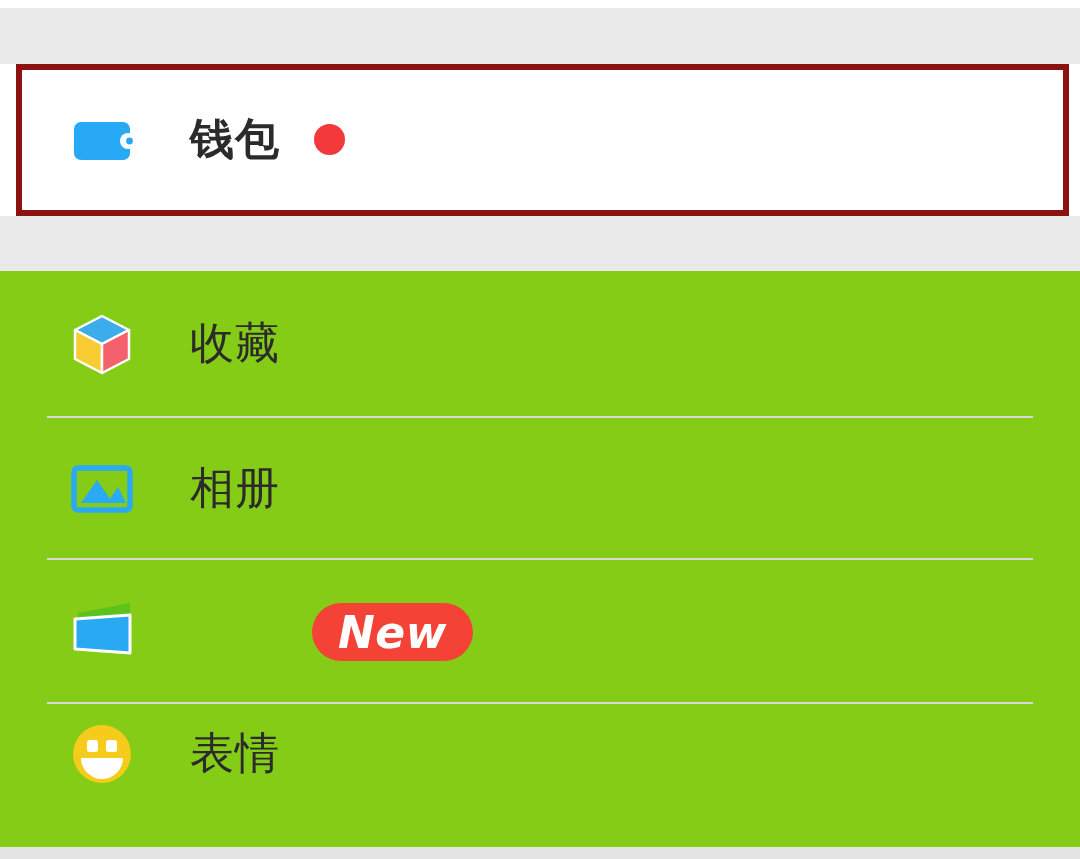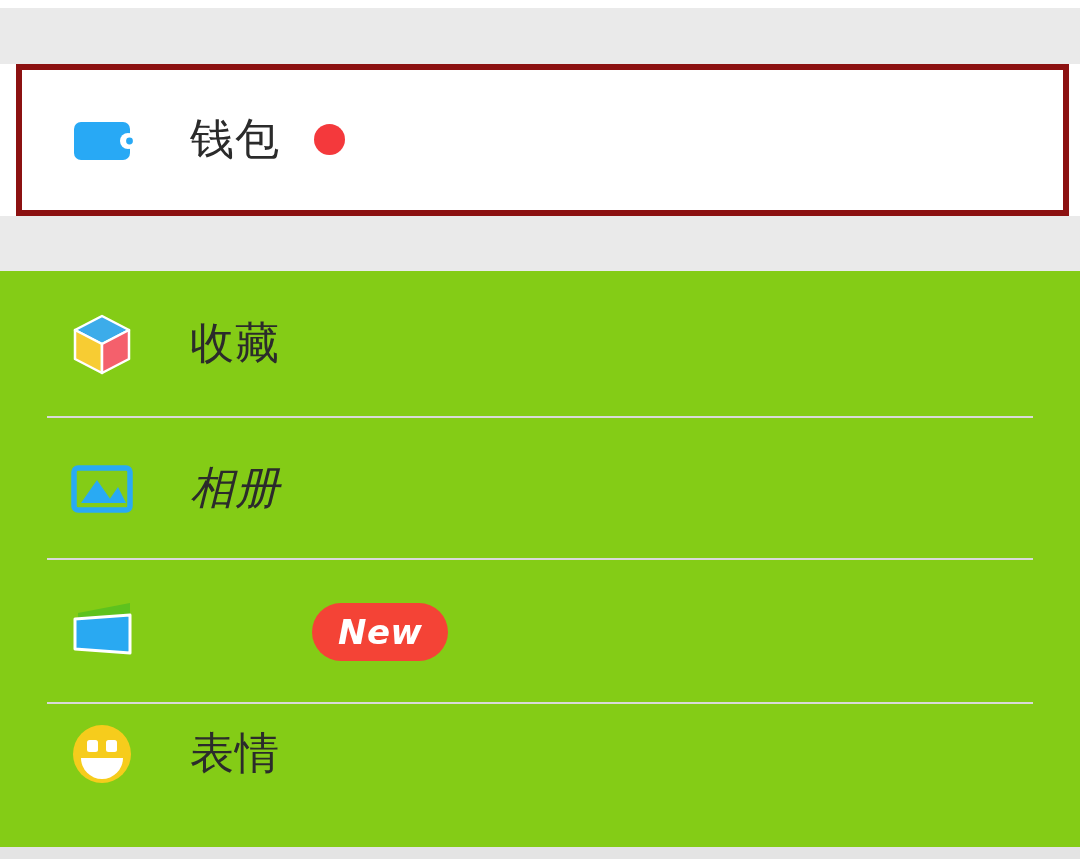--- a/index.html
+++ b/index.html
@@ -75,21 +75,21 @@
 
   
   .row {
     position: absolute;
     left: 0;
     width: 1080px;
     height: 145px;
     display: flex;
     align-items: center;
   }
-  .row-wallet { top: 0; height: 196px; }
+  .row-wallet { top: 0; height: 196px; font-weight: bold; }
 
   .icon-slot {
     position: absolute;
     left: 63px;
     width: 78px;
     height: 78px;
     display: flex;
     align-items: center;
     justify-content: center;
   }
@@ -116,21 +116,21 @@
 
   
   .new-badge {
     position: absolute;
     left: 312px;
     height: 58px;
     padding: 0 26px;
     border-radius: 30px;
     background: #f44336;
     color: #ffffff;
-    font-size: 34px;
+    font-size: 44px;
     font-weight: bold;
     font-style: italic;
     display: flex;
     align-items: center;
     justify-content: center;
     letter-spacing: 0.5px;
   }
 
   
   .sep {
@@ -189,21 +189,21 @@
     <div class="sep" style="top:145px;"></div>
 
     <div class="row" style="top:146px;">
       <div class="icon-slot" style="top:33px;">
         <svg class="ico" width="72" height="72" viewBox="0 0 72 72" aria-hidden="true">
           <rect x="8" y="15" width="56" height="42" rx="4" ry="4" fill="none" stroke="#29aaf3" stroke-width="5.5"></rect>
           <polygon points="15,50 31,27 47,50" fill="#29aaf3"></polygon>
           <polygon points="41,50 52,34 60,50" fill="#29aaf3"></polygon>
         </svg>
       </div>
-      <div class="row-label" style="top:49px;font-style:italic;">相册</div>
+      <div class="row-label" style="top:49px;">相册</div>
     </div>
     <div class="sep" style="top:287px;"></div>
 
     <div class="row" style="top:288px;">
       <div class="icon-slot" style="top:33px;">
         <svg class="ico" width="72" height="72" viewBox="0 0 72 72" aria-hidden="true">
           <polygon points="12,18 64,8 64,26 12,30" fill="#5dc21e"></polygon>
           <path d="M9,24 L64,20 L64,58 L9,54 Z" fill="#29a9f2" stroke="#ffffff" stroke-width="3" stroke-linejoin="round"></path>
         </svg>
       </div>

